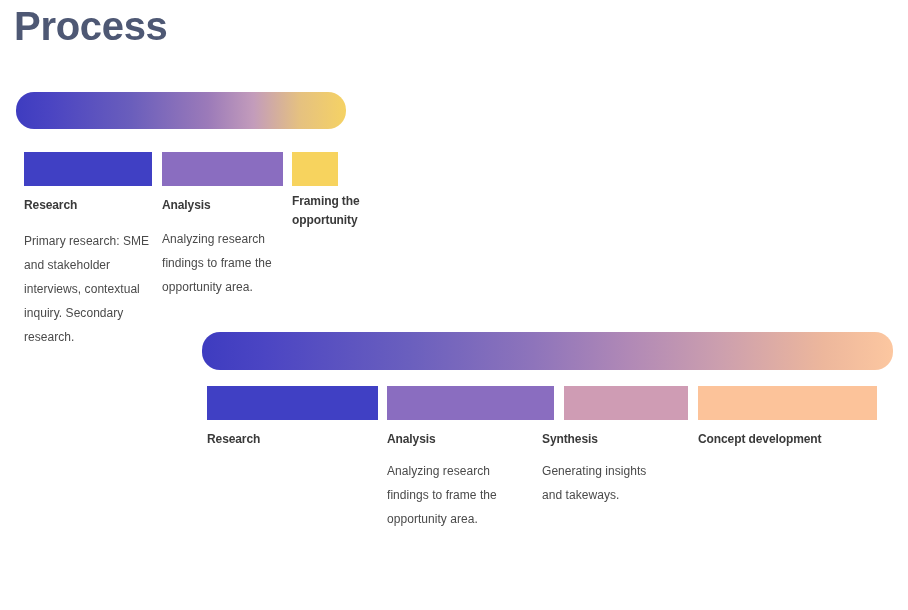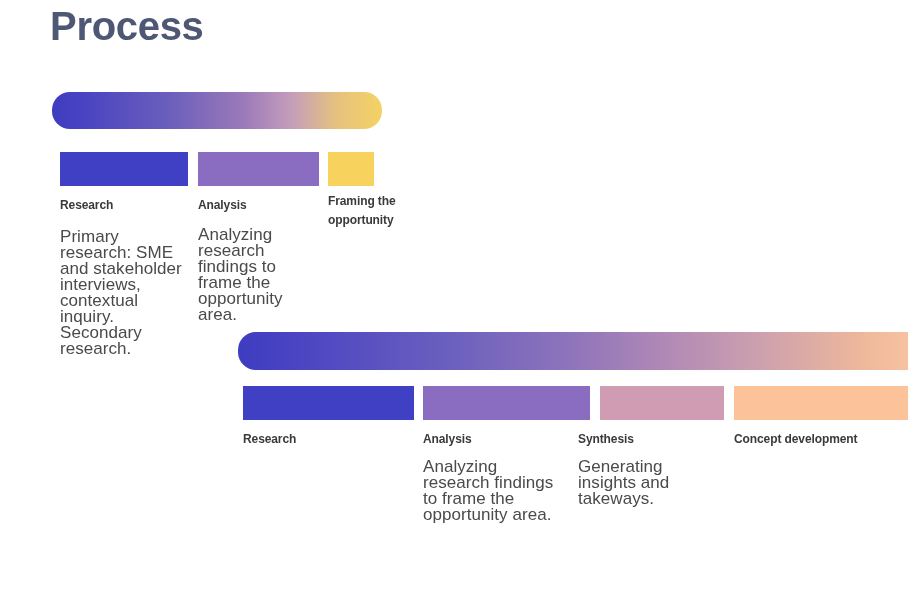--- a/index.html
+++ b/index.html
@@ -15,21 +15,20 @@
     position: relative;
     overflow: hidden;
   }
 
   .canvas {
     position: absolute;
     left: 0;
     top: 0;
     width: 768px;
     height: 610px;
-    margin-left: 36px;
   }
 
   
   .page-title {
     position: absolute;
     left: 14px;
     top: 1px;
     font-size: 40px;
     font-weight: bold;
     letter-spacing: -0.3px;
@@ -84,24 +83,24 @@
     position: absolute;
   }
   .phase-title {
     font-size: 12px;
     font-weight: bold;
     color: #3a3a3a;
     line-height: 19px;
     letter-spacing: -0.1px;
   }
   .phase-desc {
-    font-size: 17px;
+    font-size: 12px;
     font-weight: normal;
     color: #4a4a4a;
-    line-height: 16px;
+    line-height: 24px;
     letter-spacing: 0.05px;
   }
 
   
   .r1c1 { left: 24px;  top: 196px; width: 130px; }
   .r1c2 { left: 162px; top: 196px; width: 122px; }
   .r1c3 { left: 292px; top: 192px; width: 110px; }
 
   .r1c1 .phase-desc { margin-top: 14px; width: 128px; }
   .r1c2 .phase-desc { margin-top: 12px; width: 112px; }

